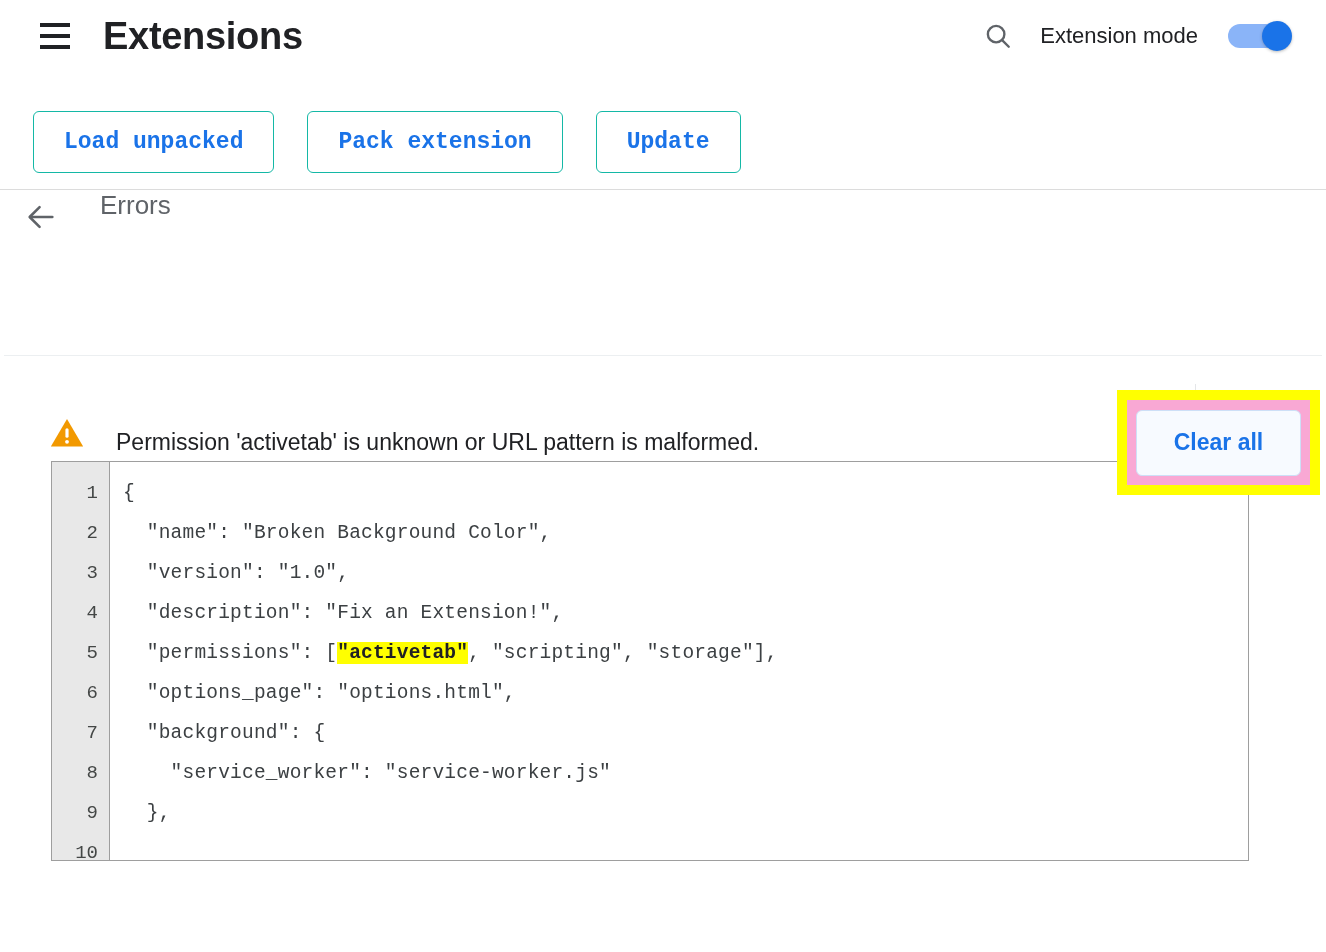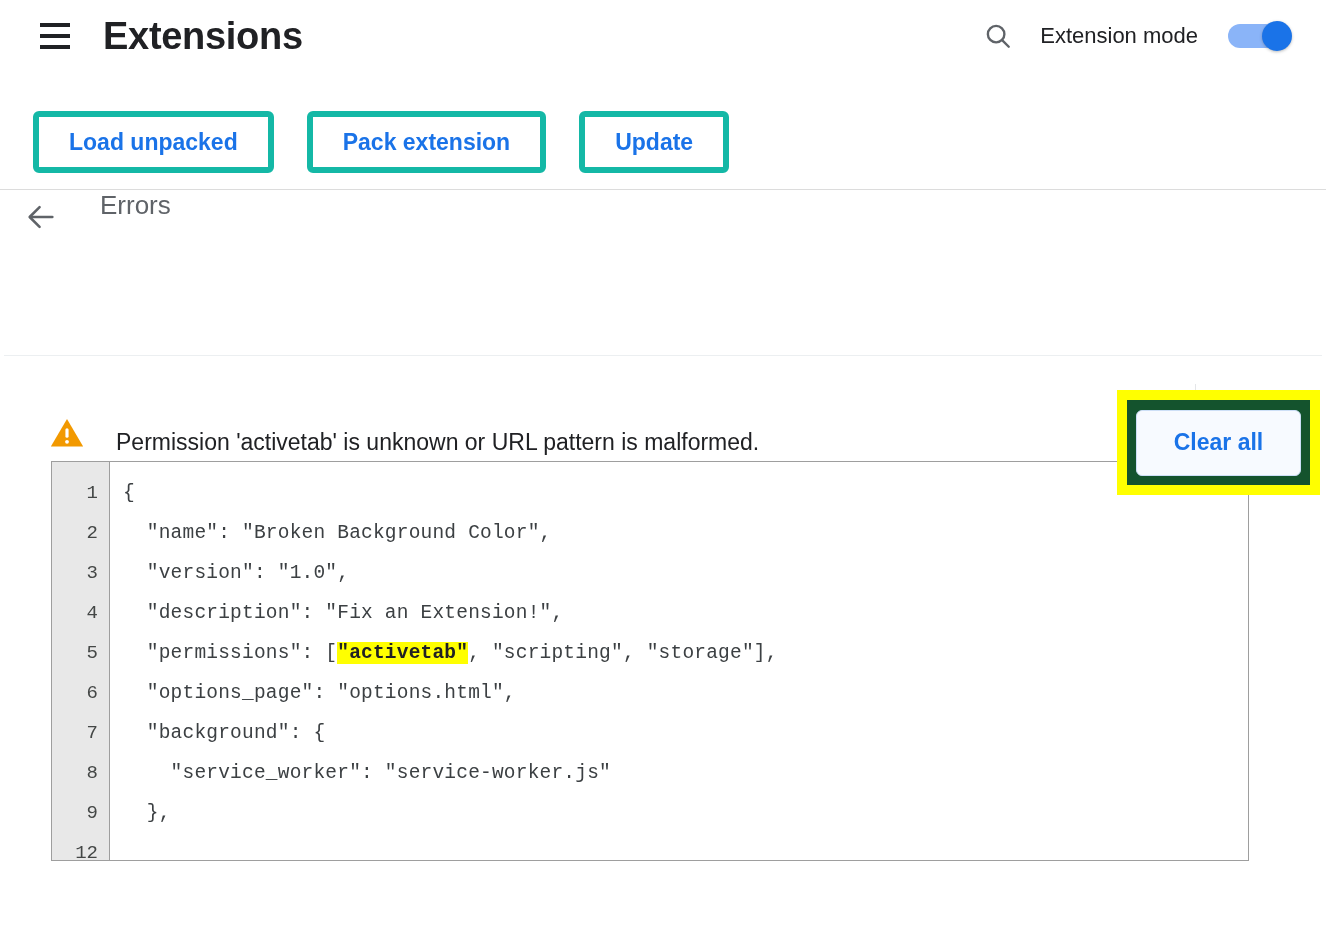--- a/index.html
+++ b/index.html
@@ -106,27 +106,27 @@
     display: flex;
     align-items: center;
     gap: 33px;
     padding-left: 33px;
     margin-top: 39px;
   }
 
   .pill-btn {
     height: 62px;
     padding: 0 30px;
-    border: 6px solid #14b8a6;
+    border: 1px solid #14b8a6;
     border-radius: 6px;
     background: #ffffff;
     color: #1a73e8;
     font-size: 23px;
     font-weight: 700;
-    font-family: Liberation Sans, sans-serif;
+    font-family: Liberation Mono, monospace;
     cursor: pointer;
     display: flex;
     align-items: center;
     justify-content: center;
     white-space: nowrap;
   }
 
   
   .errors-bar {
     position: relative;
@@ -157,21 +157,21 @@
   .clear-all-wrap {
     position: absolute;
     left: 1117px;
     top: 200px;
     width: 203px;
     height: 105px;
     border: 10px solid #ffff00;
     display: flex;
     align-items: center;
     justify-content: center;
-    background: #14532d;
+    background: #f9a8d4;
   }
   .clear-all-btn {
     width: 165px;
     height: 66px;
     border: 1px solid #cddff7;
     border-radius: 6px;
     background: #f7faff;
     color: #1a73e8;
     font-size: 23px;
     font-weight: 700;
@@ -374,21 +374,21 @@
     <div class="gutter">
       <div>1</div>
       <div>2</div>
       <div>3</div>
       <div>4</div>
       <div>5</div>
       <div>6</div>
       <div>7</div>
       <div>8</div>
       <div>9</div>
-      <div>12</div>
+      <div>10</div>
     </div>
 
     <div class="code-lines">
       <div class="ln"><span>{</span><span class="hl-slot"></span><span></span></div>
       <div class="ln"><span>  "name": "Broken Background Color",</span><span class="hl-slot"></span><span></span></div>
       <div class="ln"><span>  "version": "1.0",</span><span class="hl-slot"></span><span></span></div>
       <div class="ln"><span>  "description": "Fix an Extension!",</span><span class="hl-slot"></span><span></span></div>
       <div class="ln"><span>  "permissions": [</span><span class="hl-slot hl">"activetab"</span><span>, "scripting", "storage"],</span></div>
       <div class="ln"><span>  "options_page": "options.html",</span><span class="hl-slot"></span><span></span></div>
       <div class="ln"><span>  "background": {</span><span class="hl-slot"></span><span></span></div>

